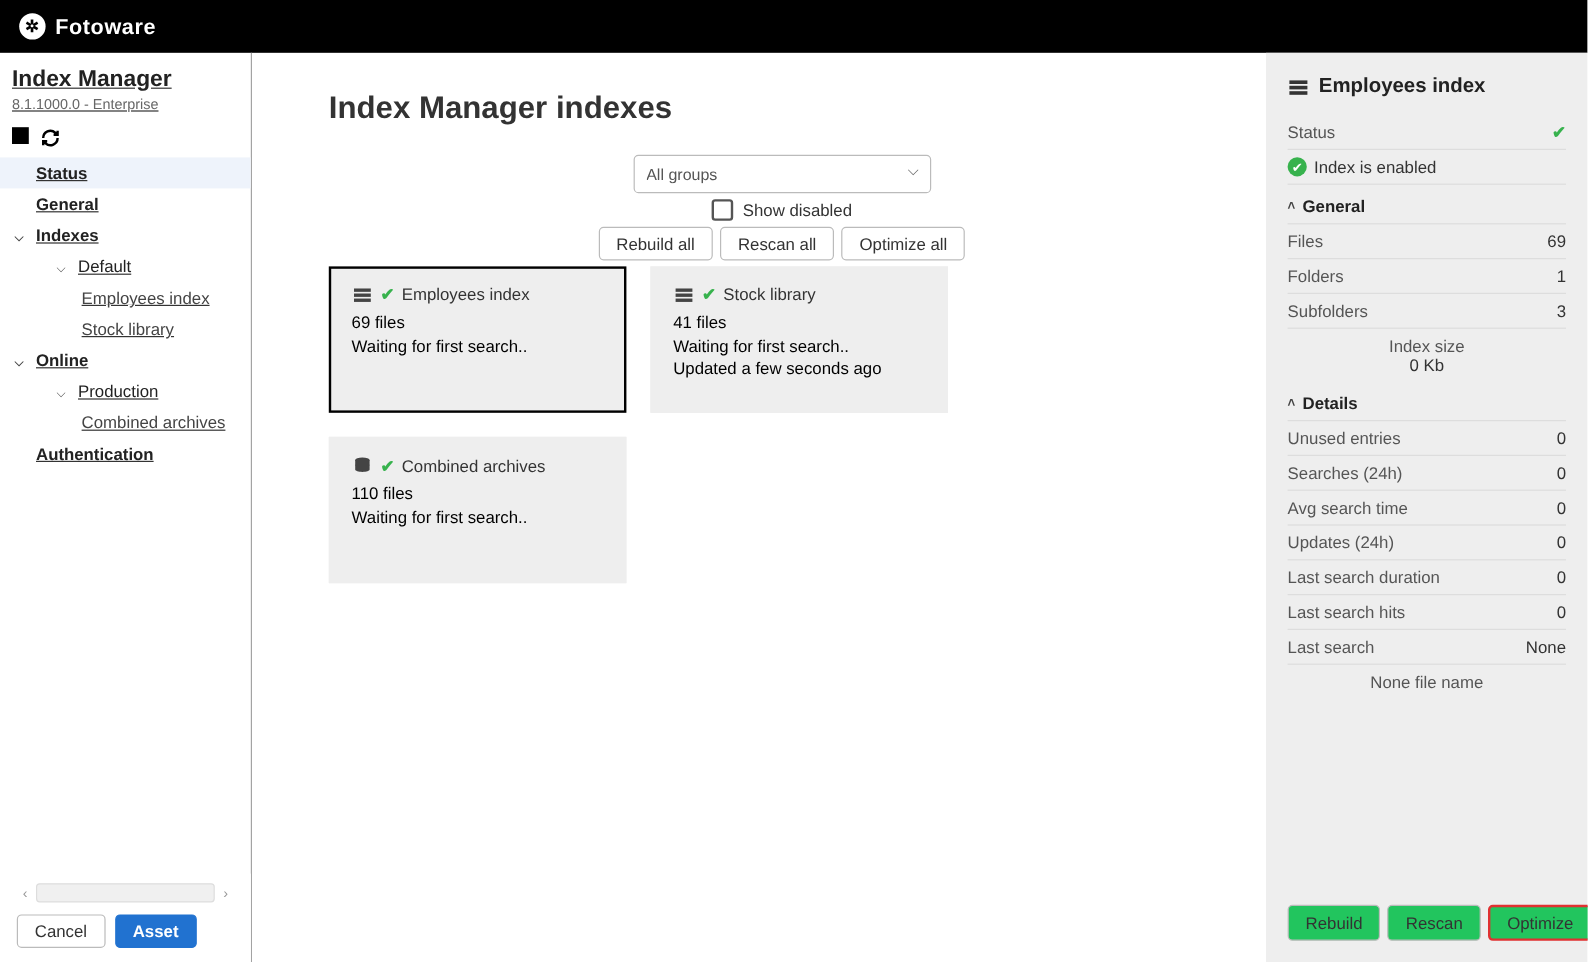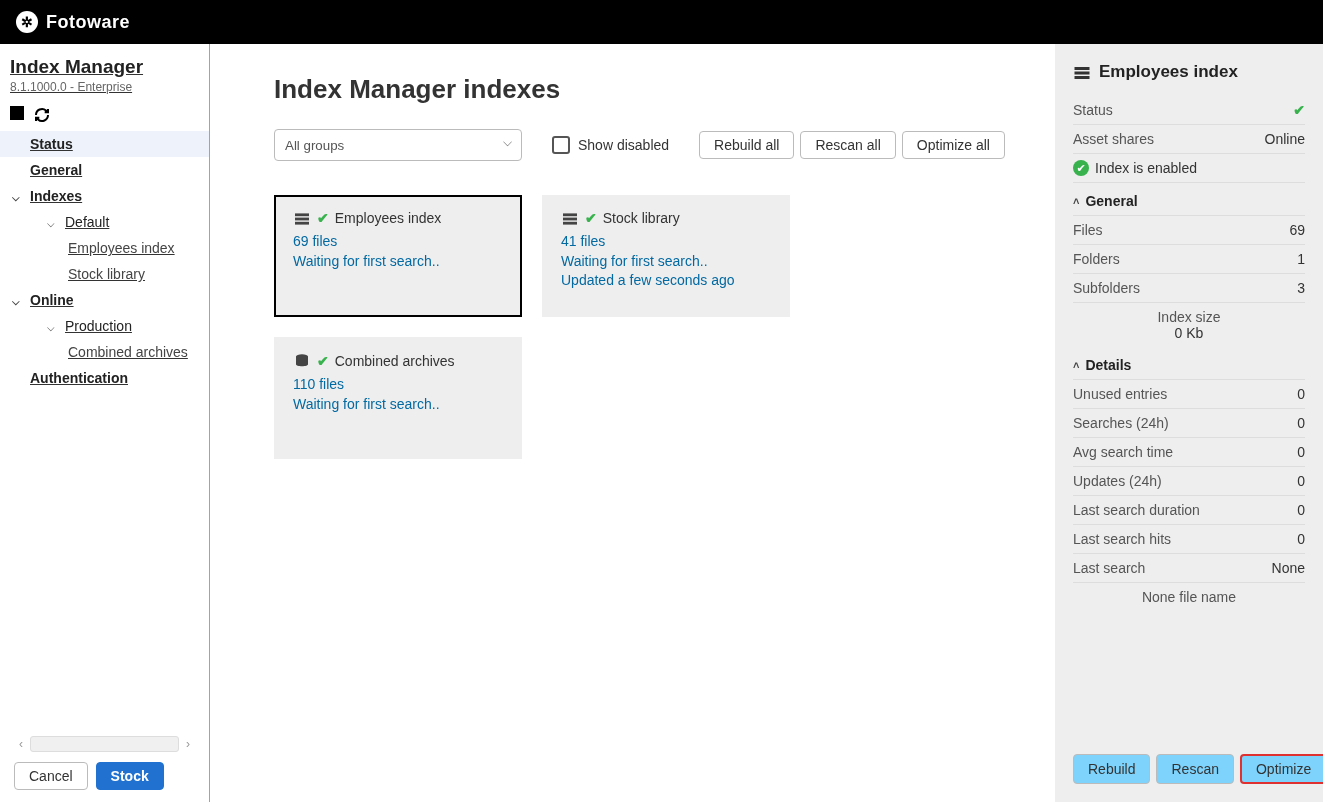--- a/index.html
+++ b/index.html
@@ -25,47 +25,47 @@
 .nav-item .caret { display:inline-block; width:12px; margin-left:-18px; margin-right:6px; font-size:10px; color:#444;}
 .sidebar-footer { position: absolute; bottom: 0; left: 0; right: 0; padding: 8px 14px 12px 14px; background:#fff; }
 .scroll-row { display:flex; align-items:center; margin-bottom: 10px; }
 .scroll-row .arrow { width:14px; text-align:center; color:#999; font-size:12px; cursor:pointer;}
 .scroll-row .track { flex:1; height:16px; background:#f0f0f0; border:1px solid #ddd; border-radius:3px; margin:0 2px; position:relative;}
 .btn { padding: 5px 14px; border: 1px solid #bbb; border-radius: 4px; background: #fff; cursor: pointer; font-size: 14px; color:#333;}
 .btn-primary { background: #2172d0; border-color:#2172d0; color: #fff; font-weight:600;}
 .footer-btns { display:flex; gap:8px;align-items:flex-end; }
 .content { flex: 1; padding: 30px 26px 24px 64px; overflow-y:auto; }
 .content h1 { font-size: 26px; font-weight: 600; color:#333; margin-bottom: 24px; }
-.toolbar { display: flex; align-items: center; gap: 30px; margin-bottom: 34px; flex-wrap:wrap;}
+.toolbar { display: flex; align-items: center; gap: 5px; margin-bottom: 5px; flex-wrap:wrap;flex-direction:column;}
 .select { width: 248px; height: 32px; border: 1px solid #bbb; border-radius: 4px; padding: 4px 28px 4px 10px; background: #fff; color:#555; appearance:none; position:relative;}
 .select-wrap { position:relative; display:inline-block;}
 .select-wrap::after { content:"⌵"; position:absolute; right:10px; top:6px; color:#666; pointer-events:none; font-size:12px;}
 .chk-wrap { display:flex; align-items:center; gap:8px; cursor:pointer;}
 .chk { width:18px; height:18px; border:2px solid #555; border-radius:3px; display:inline-block;}
 .btn-group { display:flex; gap:6px; }
 .cards { display:flex; flex-wrap:wrap; gap:20px; }
 .card { width: 248px; height: 122px; background: #eee; padding: 14px 18px; border:1px solid #eee; cursor:pointer;}
 .card.selected { border: 2px solid #000; padding: 13px 17px; }
 .card-header { display:flex; align-items:center; gap:6px; margin-bottom:6px;}
 .card-header .dbicon { color:#444; }
 .card-header .check { color:#37b24d; font-weight:bold; }
 .card-header .name { color:#333; }
-.card .line { color:#0369a1; font-size: 14px; line-height:1.4;}
+.card .line { color:#000000; font-size: 14px; line-height:1.4;}
 .right-panel { width: 268px; background: #eee; padding: 18px 18px 18px 18px; display:flex; flex-direction:column; }
 .right-panel .panel-title { display:flex; align-items:center; gap:8px; font-size:17px; font-weight:700; color:#222; margin-bottom:14px;}
 .right-panel .row { display:flex; justify-content:space-between; align-items:center; padding: 6px 0; border-bottom: 1px solid #ddd; font-size:14px; color:#555;}
 .right-panel .row .val { color:#333; }
 .right-panel .row.noborder { border-bottom:none;flex-direction:column;}
 .right-panel .enabled-row { padding: 6px 0; display:flex; align-items:center; gap:6px; color:#333; border-bottom:1px solid #ddd;}
 .right-panel .enabled-row .circle { width:16px; height:16px; border-radius:50%; background:#37b24d; display:inline-flex; align-items:center; justify-content:center; color:#fff; font-size:11px;}
 .right-panel .section-head { padding: 10px 0 6px 0; font-weight:700; color:#222; display:flex; align-items:center; gap:6px; border-bottom:1px solid #ddd;}
 .right-panel .section-head .chev { font-size:11px; color:#444;}
 .right-panel .spacer { flex:1; }
 .right-panel .panel-btns { display:flex; gap:6px; margin-top: 16px;}
-.right-panel .panel-btns .btn { background:#7dd3fc; }
+.right-panel .panel-btns .btn { background:#22c55e; }
 .right-panel .panel-btns .highlight { border: 2px solid #e03131; }
 svg { display:inline-block; vertical-align:middle;}
 </style>
 </head>
 <body>
 
 <div class="topbar">
   <div class="logo">
     <span class="logo-icon">✲</span>
     <span>Fotoware</span>
@@ -100,21 +100,21 @@
       <div class="nav-item lvl1 bold">Authentication</div>
     </div>
     <div class="sidebar-footer">
       <div class="scroll-row">
         <span class="arrow">‹</span>
         <span class="track"></span>
         <span class="arrow">›</span>
       </div>
       <div class="footer-btns">
         <button class="btn">Cancel</button>
-        <button class="btn btn-primary">Stock</button>
+        <button class="btn btn-primary">Asset</button>
       </div>
     </div>
   </div>
 
   <div class="content">
     <h1>Index Manager indexes</h1>
     <div class="toolbar">
       <span class="select-wrap">
         <select class="select">
           <option>All groups</option>
@@ -184,24 +184,20 @@
             <rect x="2" y="14" width="20" height="4"></rect>
           </svg>
       </span>
       <span>Employees index</span>
     </div>
 
     <div class="row">
       <span>Status</span>
       <span class="val" style="color:#37b24d;font-weight:bold;">✔</span>
     </div>
-    <div class="row">
-      <span>Asset shares</span>
-      <span class="val">Online</span>
-    </div>
     <div class="enabled-row">
       <span class="circle">✔</span>
       <span>Index is enabled</span>
     </div>
 
     <div class="section-head">
       <span class="chev">˄</span>
       <span>General</span>
     </div>
     <div id="general-rows">

